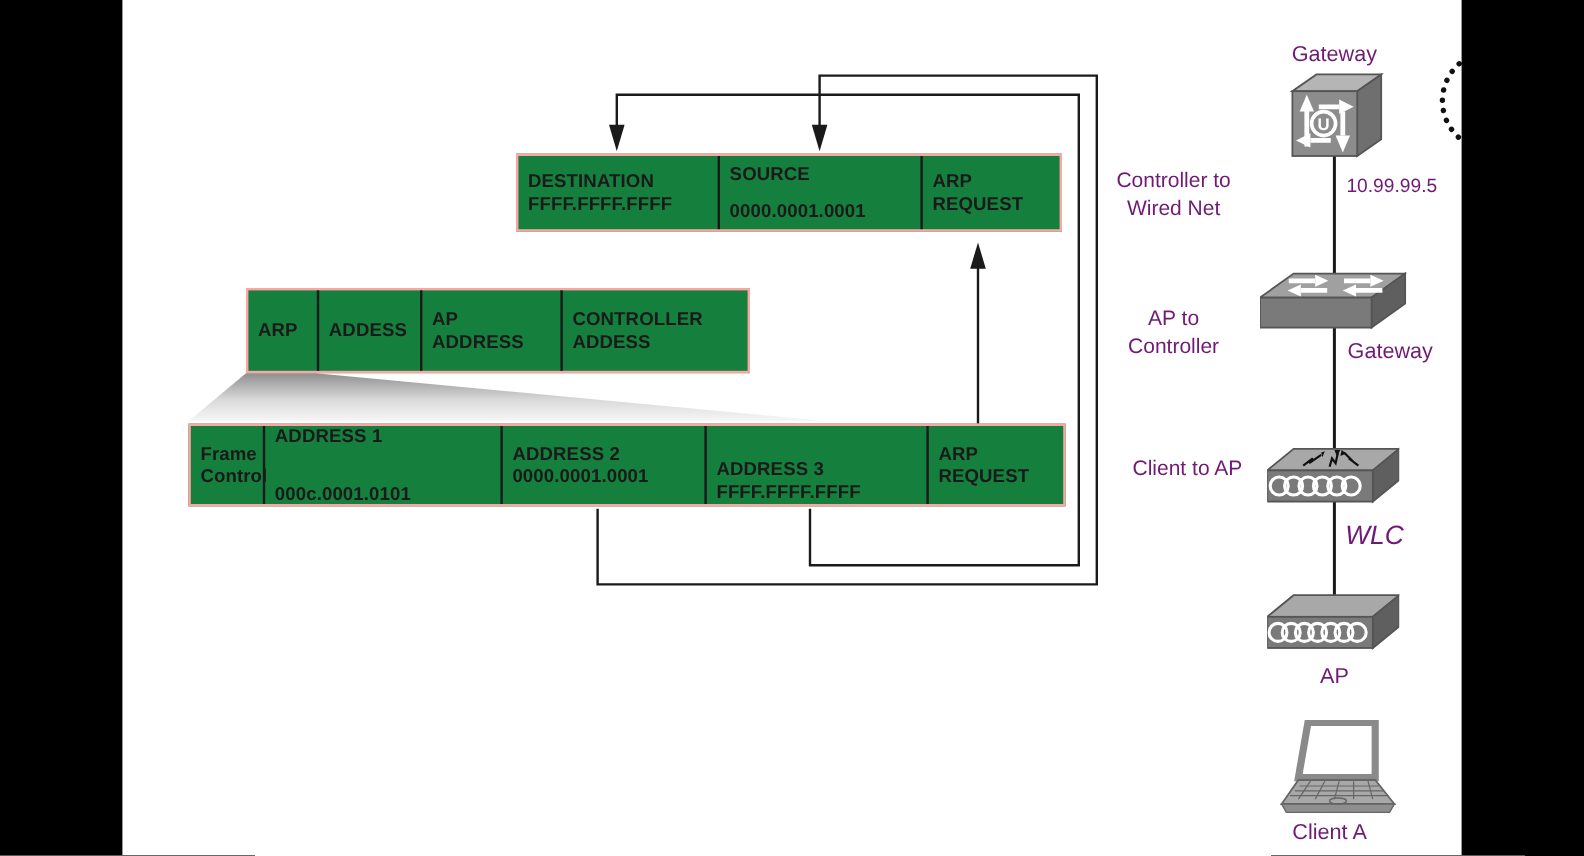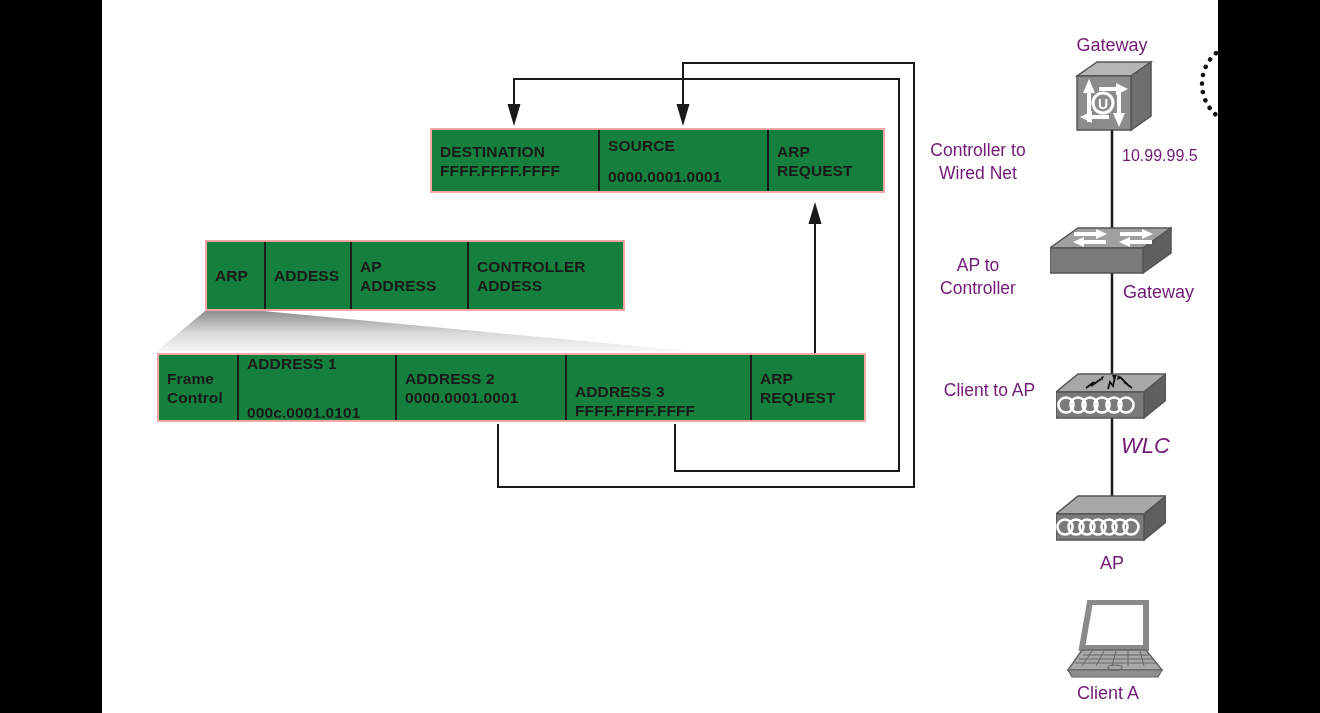--- a/index.html
+++ b/index.html
@@ -91,25 +91,25 @@
       <div class="l">AP</div>
       <div class="l">ADDRESS</div>
     </div>
     <div class="cell" style="width:154px;">
       <div class="l">CONTROLLER</div>
       <div class="l">ADDESS</div>
     </div>
   </div>
 
   <div class="frame" style="left:157px; top:353px; height:69px;">
-    <div class="cell" style="width:80px;">
+    <div class="cell" style="width:62px;">
       <div class="l">Frame</div>
       <div class="l">Control</div>
     </div>
-    <div class="cell" style="width:158px;gap:30px;">
+    <div class="cell" style="width:198px;gap:30px;">
       <div class="l">ADDRESS 1</div>
       <div class="l">000c.0001.0101</div>
     </div>
     <div class="cell" style="width:170px;">
       <div class="l">ADDRESS 2</div>
       <div class="l">0000.0001.0001</div>
     </div>
     <div class="cell" style="width:185px;justify-content:flex-end;">
       <div class="l">ADDRESS 3</div>
       <div class="l">FFFF.FFFF.FFFF</div>

